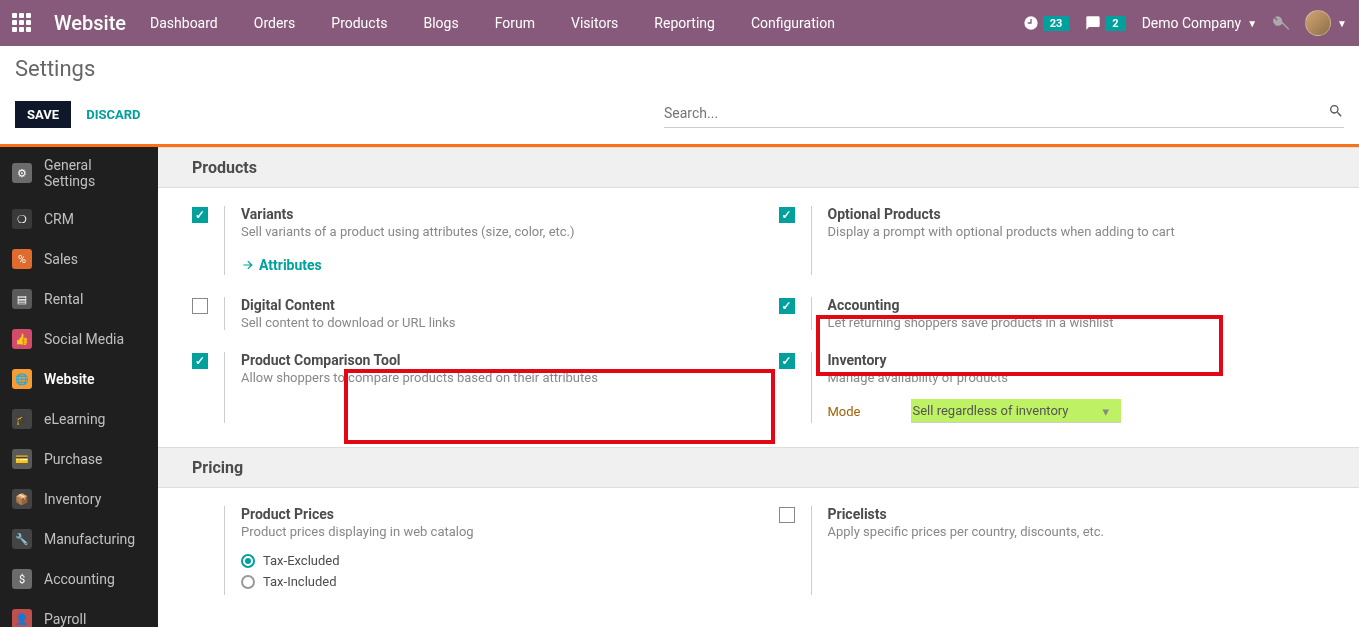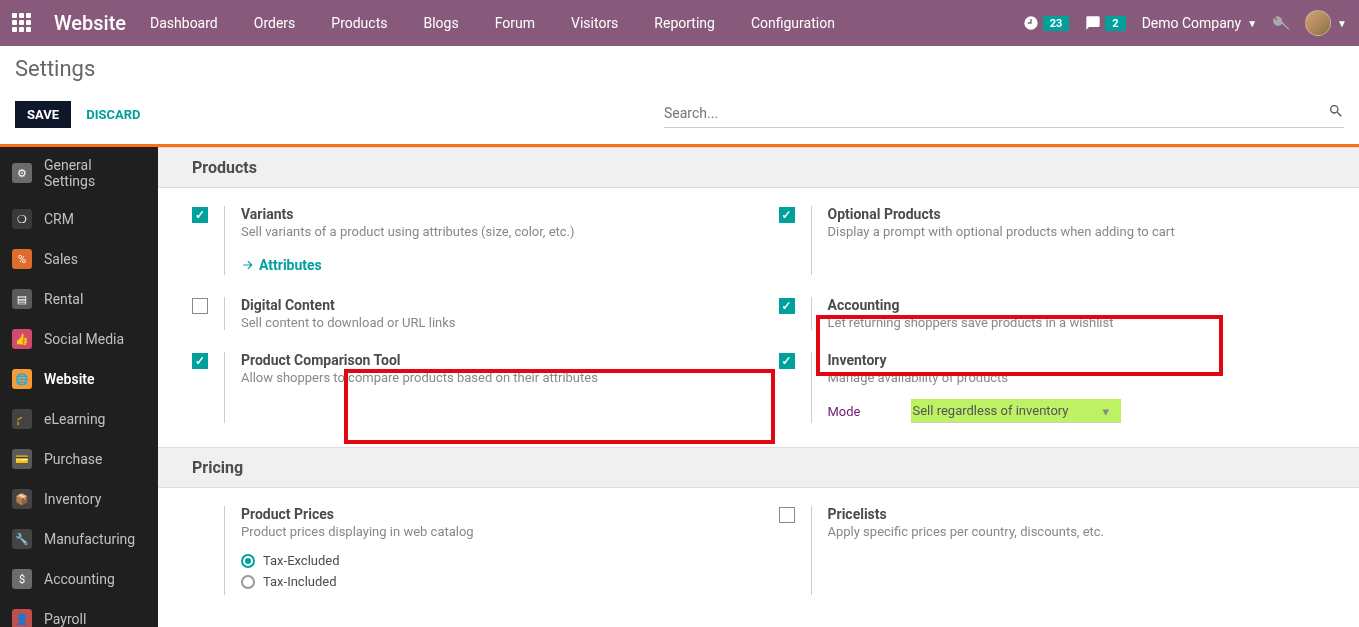--- a/index.html
+++ b/index.html
@@ -48,21 +48,21 @@
 .settings-grid { display:grid; grid-template-columns:1fr 1fr; padding:0 14px 20px; column-gap:0; }
 .setting { display:flex; padding:18px 20px 4px; position:relative; }
 .chk { width:16px; height:16px; border:1px solid #888; background:#fff; flex-shrink:0; display:flex; align-items:center; justify-content:center; cursor:pointer; margin-top:1px; }
 .chk.checked { background:#00a09d; border-color:#00a09d; }
 .chk.checked::after { content:"✓"; color:#fff; font-size:12px; font-weight:700; }
 .setting-body { border-left:1px solid #ccc; padding-left:16px; margin-left:16px; flex:1; }
 .setting-label { font-weight:700; font-size:14px; color:#4c4c4c; }
 .setting-desc { color:#888; font-size:13px; margin-top:2px; }
 .attr-link { color:#00a09d; font-weight:700; font-size:14px; display:inline-flex; align-items:center; gap:4px; margin-top:18px; cursor:pointer; }
 .mode-row { display:flex; align-items:center; gap:50px; margin-top:14px; }
-.mode-row label { color:#701a75; }
+.mode-row label { color:#a16207; }
 .select { border:none; border-bottom:1px solid #ccc; padding:4px 22px 4px 2px; font-size:13px; color:#555; background:#bef264; width:210px; }
 .sel-caret { color:#888; margin-left:-18px; pointer-events:none; }
 
 .radio-group { margin-top:14px; }
 .radio-opt { display:flex; align-items:center; gap:8px; margin-bottom:6px; cursor:pointer; }
 .radio { width:14px; height:14px; border:2px solid #999; border-radius:50%; display:flex; align-items:center; justify-content:center; }
 .radio.checked { border-color:#00a09d; }
 .radio.checked::after { content:""; width:6px; height:6px; background:#00a09d; border-radius:50%; }
 
 .highlight-red { position:absolute; border:4px solid #e30613; pointer-events:none; }

